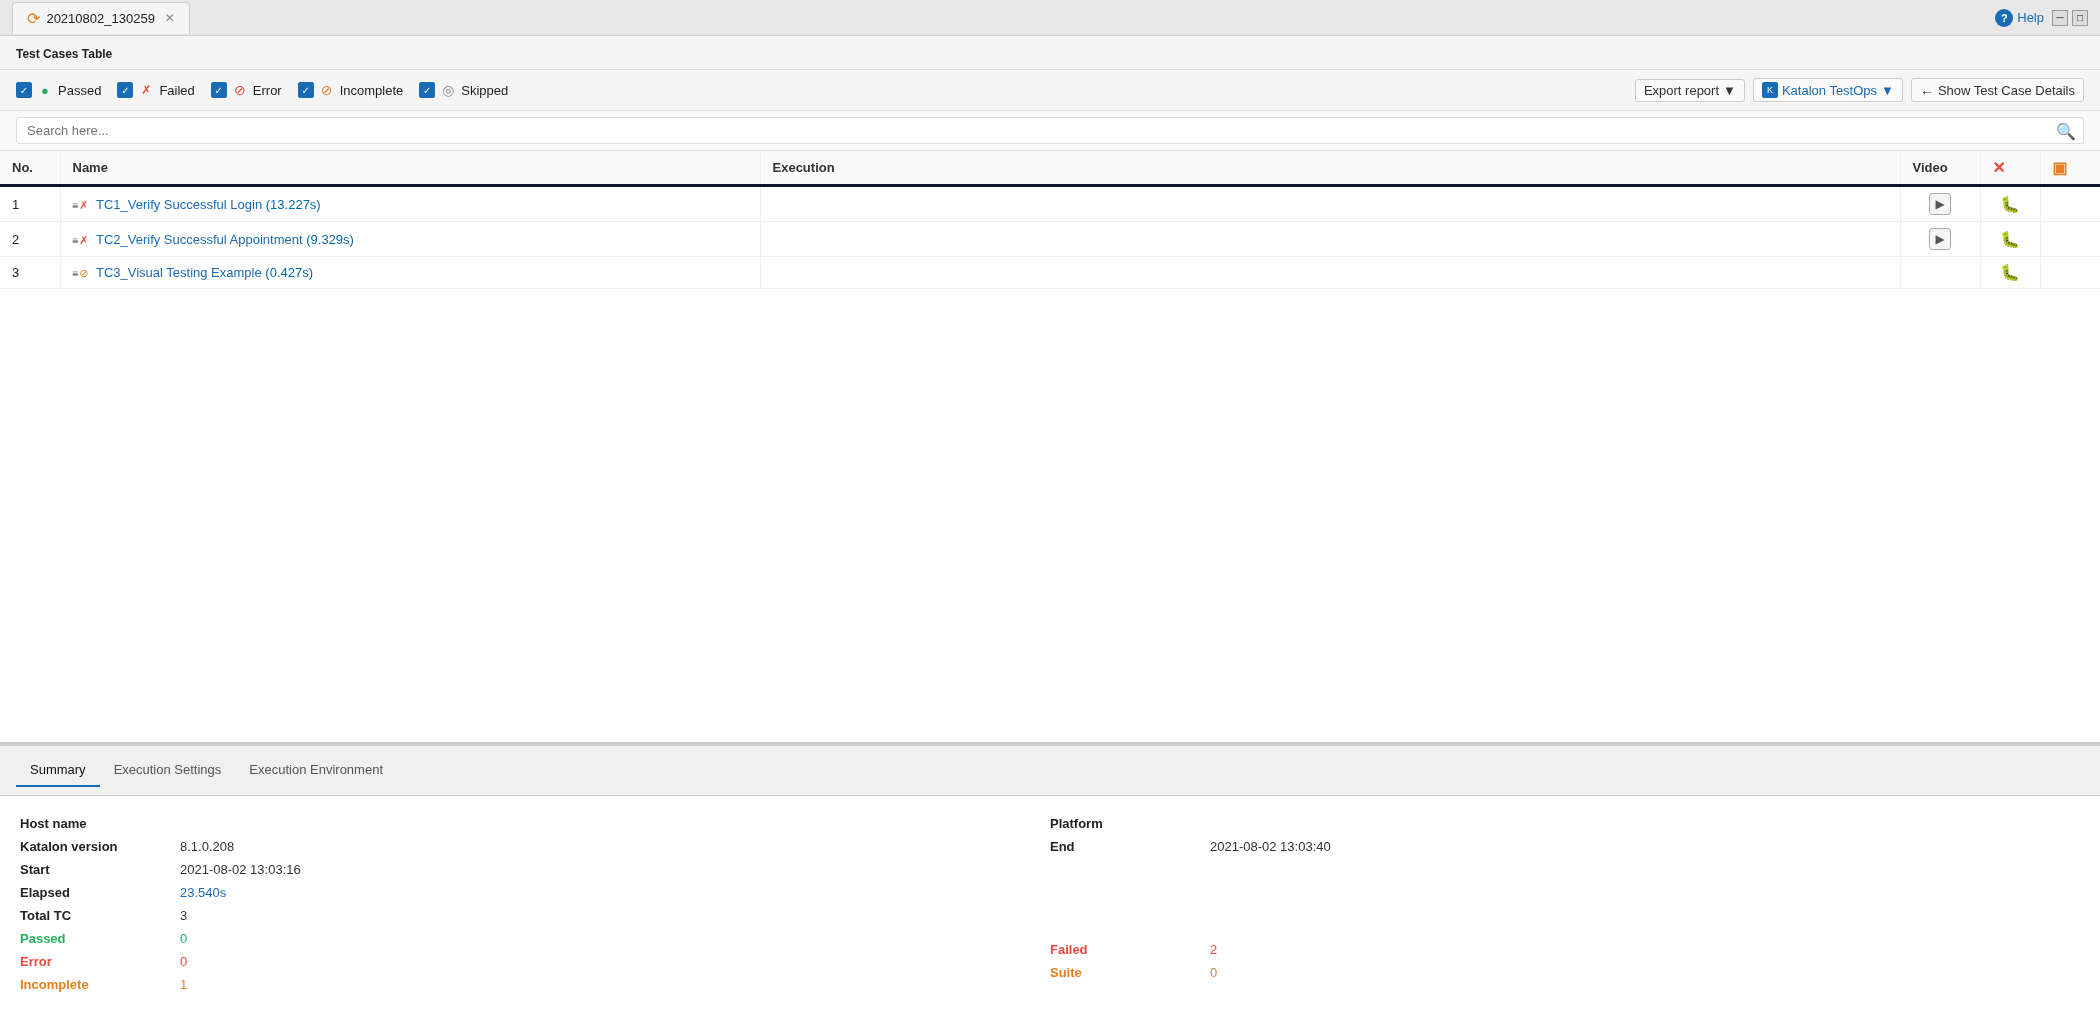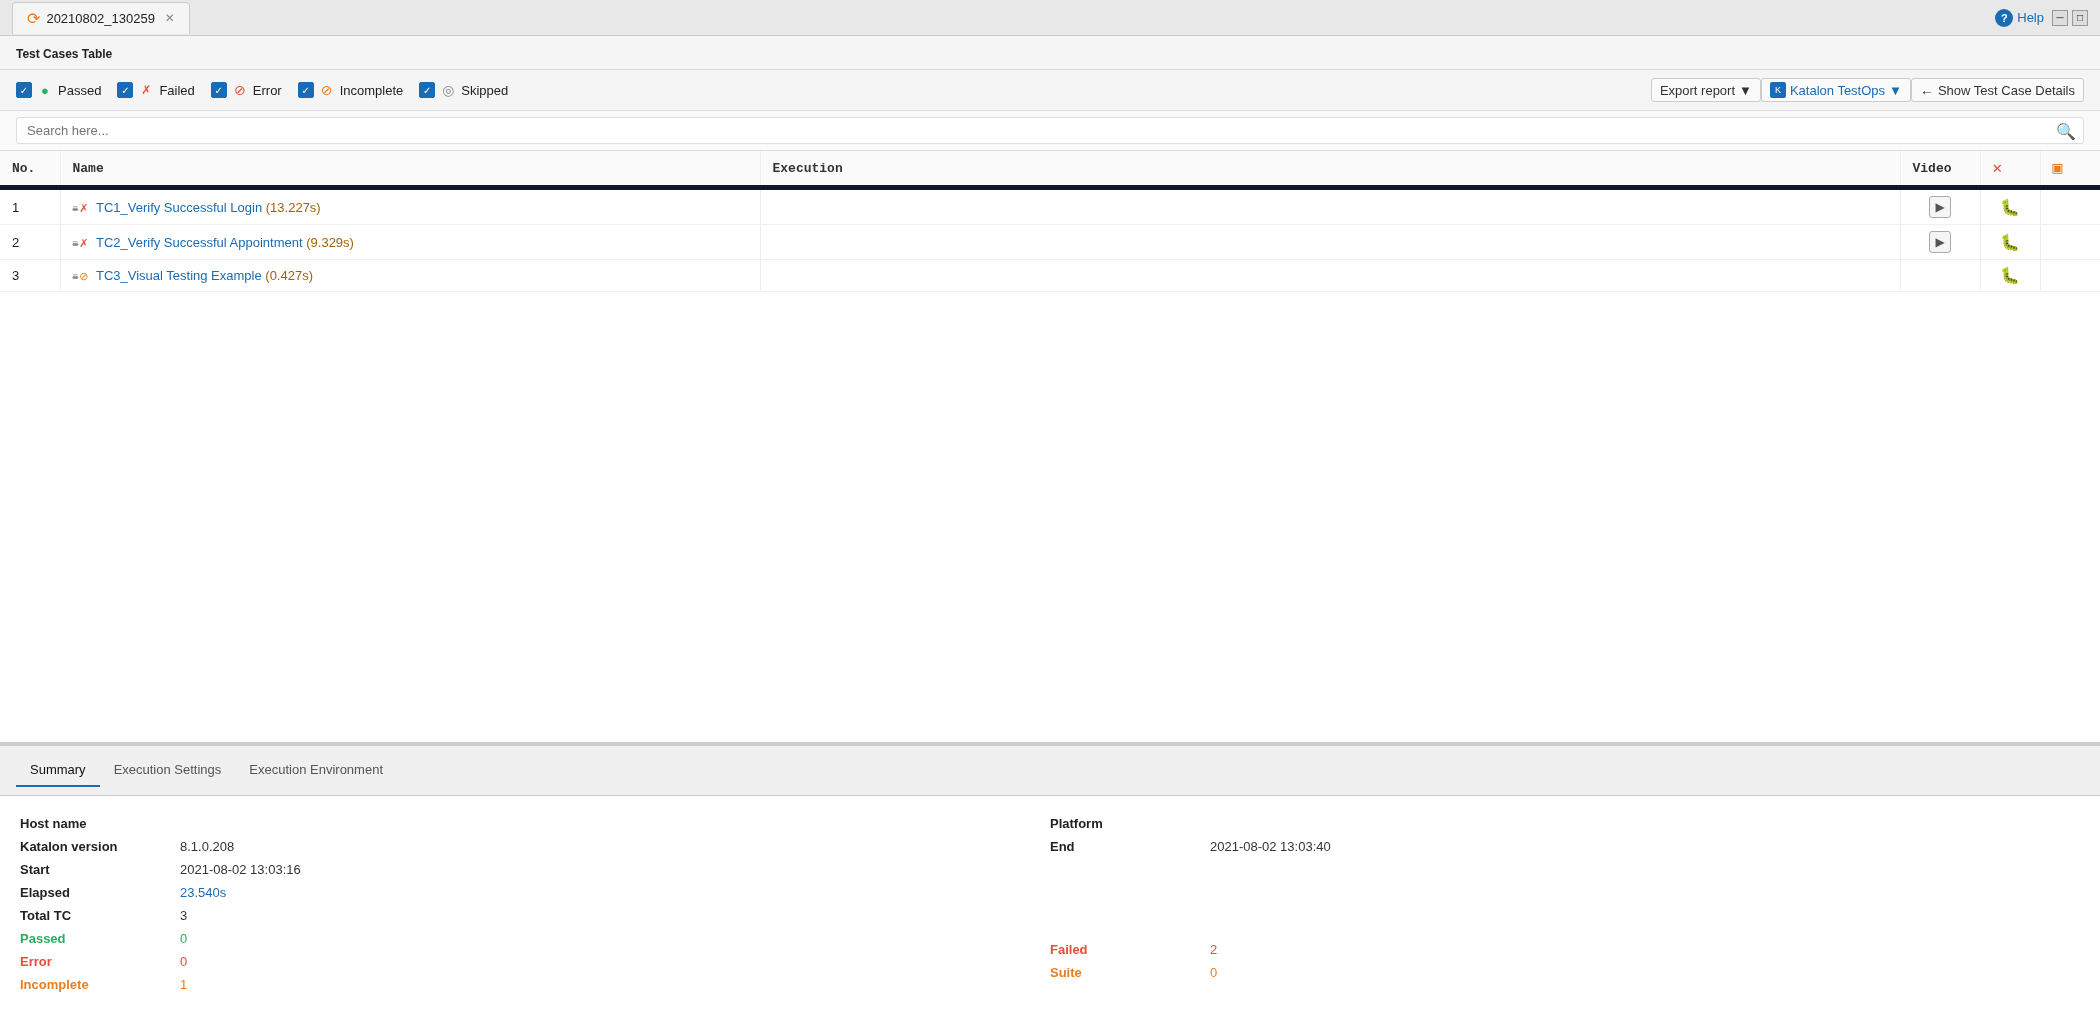--- a/index.html
+++ b/index.html
@@ -31,47 +31,47 @@
     .filter-checks { display: flex; align-items: center; gap: 16px; }
     .filter-item { display: flex; align-items: center; gap: 4px; font-size: 13px; cursor: pointer; }
     .check-icon { width: 16px; height: 16px; background: #1a6bb5; border: 1px solid #1a6bb5; border-radius: 2px; display: flex; align-items: center; justify-content: center; color: white; font-size: 10px; }
     .status-icon { width: 18px; height: 18px; display: inline-flex; align-items: center; justify-content: center; font-size: 13px; }
     .passed-icon { color: #27ae60; }
     .failed-icon { color: #e74c3c; }
     .error-icon { color: #e74c3c; }
     .incomplete-icon { color: #e67e22; }
     .skipped-icon { color: #888; }
 
-    .toolbar-right { display: flex; gap: 0; }
+    .toolbar-right { display: flex; align-items: center; gap: 8px; }
     .toolbar-btn { display: flex; align-items: center; gap: 4px; font-size: 13px; color: #333; cursor: pointer; padding: 3px 8px; border: 1px solid #ccc; background: #fafafa; border-radius: 3px; }
     .katalon-btn { color: #1a6bb5; }
     .show-details-btn { color: #333; }
 
     
     .search-bar { padding: 6px 16px; border-bottom: 1px solid #ddd; background: #fafafa; display: flex; align-items: center; }
     .search-input { width: 100%; border: 1px solid #ddd; border-radius: 3px; padding: 5px 30px 5px 10px; font-size: 13px; background: #fff; color: #999; outline: none; }
     .search-wrapper { position: relative; flex: 1; }
     .search-icon-pos { position: absolute; right: 8px; top: 50%; transform: translateY(-50%); color: #999; font-size: 16px; }
 
     
     .test-table { width: 100%; border-collapse: collapse; }
-    .test-table thead tr { border-bottom: 5px solid #0f172a; background: #fafafa; font-family: Liberation Mono, monospace; }
+    .test-table thead tr { border-bottom: 3px solid #0f172a; background: #fafafa; }
     .test-table th { padding: 7px 12px; text-align: left; font-weight: 600; font-size: 13px; color: #333; border-right: 1px solid #eee; }
     .test-table th:last-child { border-right: none; }
     .test-table td { padding: 6px 12px; border-bottom: 1px solid #f0f0f0; font-size: 13px; border-right: 1px solid #eee; vertical-align: middle; }
     .test-table td:last-child { border-right: none; }
     .col-no { width: 60px; }
     .col-name { width: 700px; }
     .col-resolution { flex: 1; }
     .col-video { width: 80px; text-align: center; }
     .col-katalon { width: 60px; text-align: center; }
     .col-box { width: 60px; text-align: center; }
 
     .tc-name-link { color: #1a6bb5; text-decoration: none; }
-    .tc-duration { color: #a16207; }
+    .tc-duration { color: #0369a1; }
 
     .video-play-btn { width: 22px; height: 22px; border: 1px solid #aaa; border-radius: 3px; background: #f5f5f5; display: inline-flex; align-items: center; justify-content: center; cursor: pointer; font-size: 12px; color: #555; }
     .bug-icon { color: #333; font-size: 16px; cursor: pointer; }
 
     
     .tc-icon { display: inline-flex; align-items: center; gap: 2px; }
 
     
     .bottom-section { background: #fff; border-top: 2px solid #ccc; }
     .tabs-bar { display: flex; align-items: center; border-bottom: 1px solid #ccc; background: #f0f0f0; padding: 8px 16px; }

